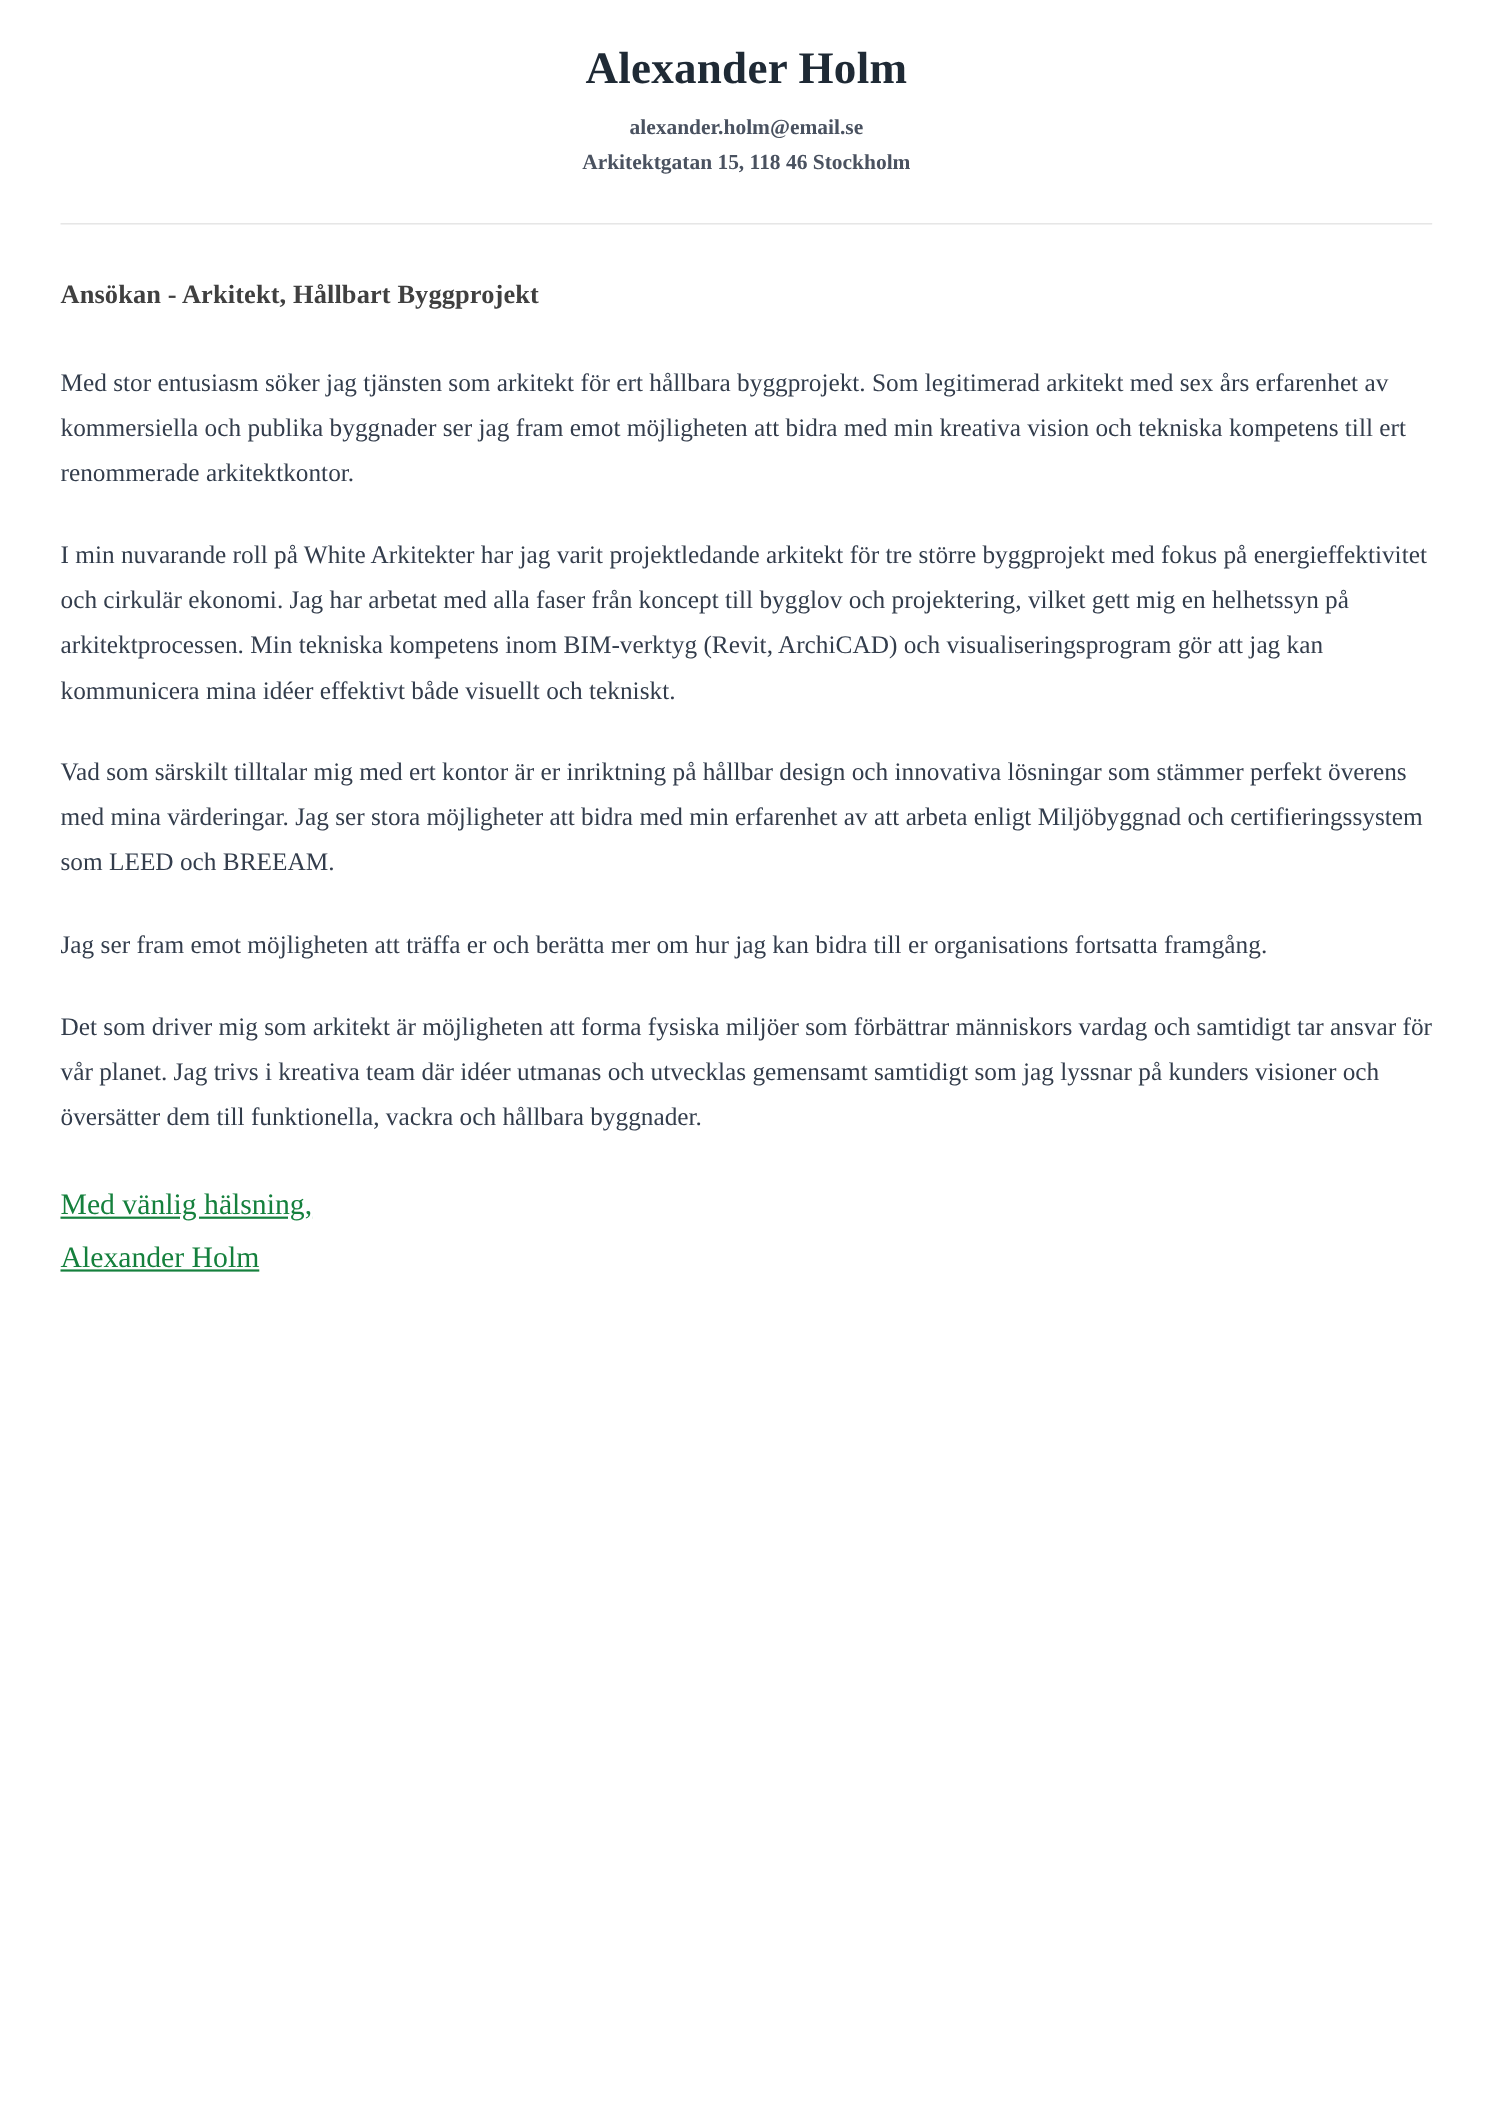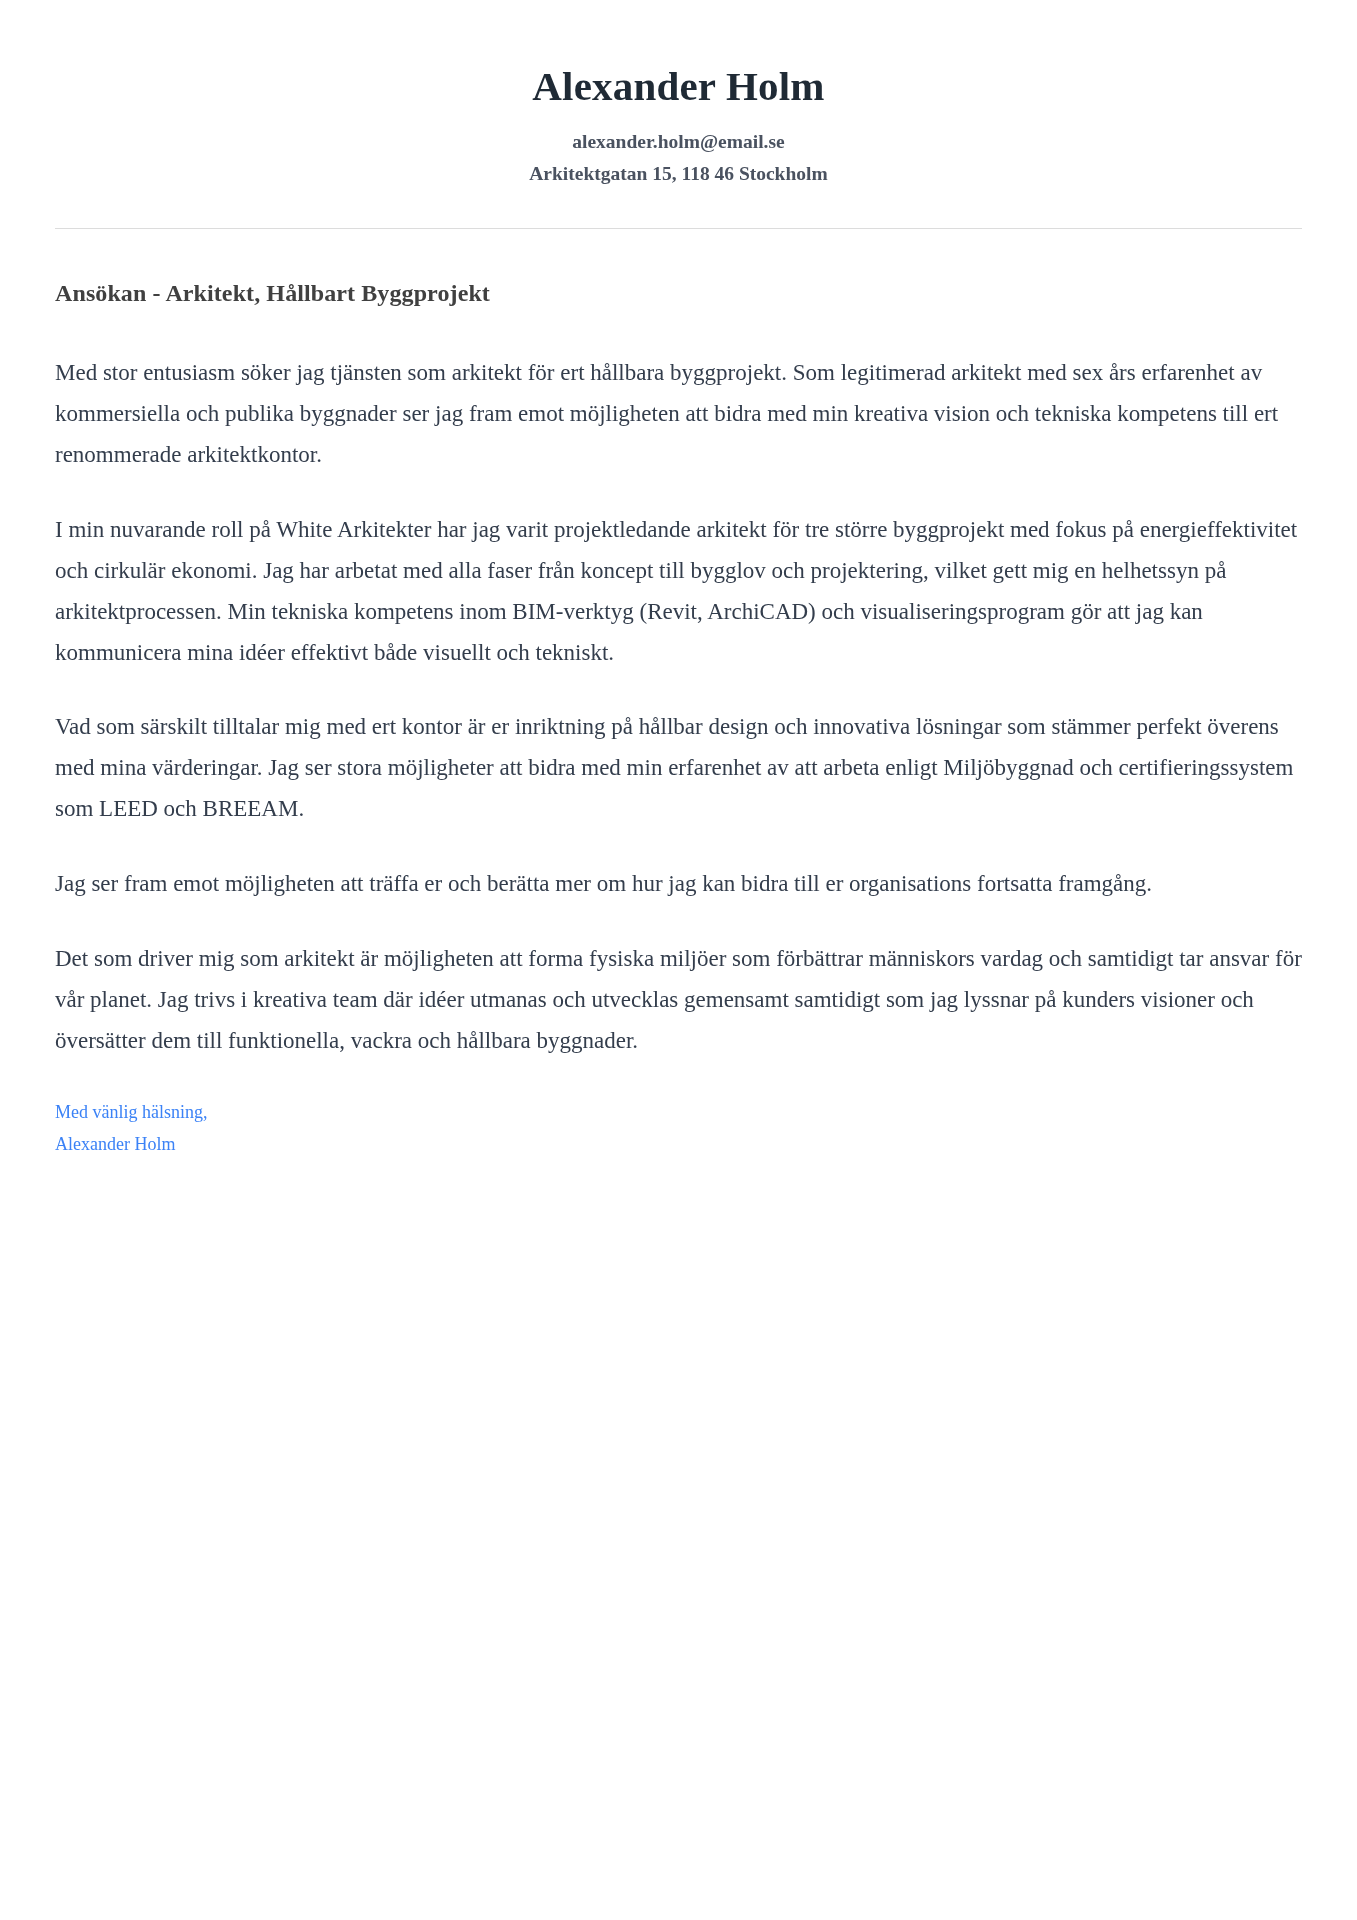--- a/index.html
+++ b/index.html
@@ -14,21 +14,21 @@
     min-height: 1920px;
     font-family: "Liberation Serif", "DejaVu Serif", serif;
     -webkit-font-smoothing: antialiased;
   }
 
   .page {
     width: 1357px;
     min-height: 1920px;
     box-sizing: border-box;
     background: #ffffff;
-    padding: 52px 55px 60px 55px;
+    padding: 27px 55px 60px 55px;
   }
 
   
   .letter-header {
     text-align: center;
     padding-top: 10px;
   }
 
   .candidate-name {
     font-size: 41px;
@@ -75,24 +75,25 @@
     line-height: 1.78;
     margin: 0 0 34px 0;
     text-align: left;
   }
 
   .paragraph:last-of-type {
     margin-bottom: 0;
   }
 
   .signoff-block {
-    font-size: 18px;
-    color: #3b82f6;
+    font-size: 27px;
+    color: #15803d;
     line-height: 1.78;
     margin: 34px 0 0 0;
+    text-decoration: underline;
   }
 
   .signoff-line {
     display: block;
   }
 </style>
 </head>
 <body>
 
 <div class="page">

